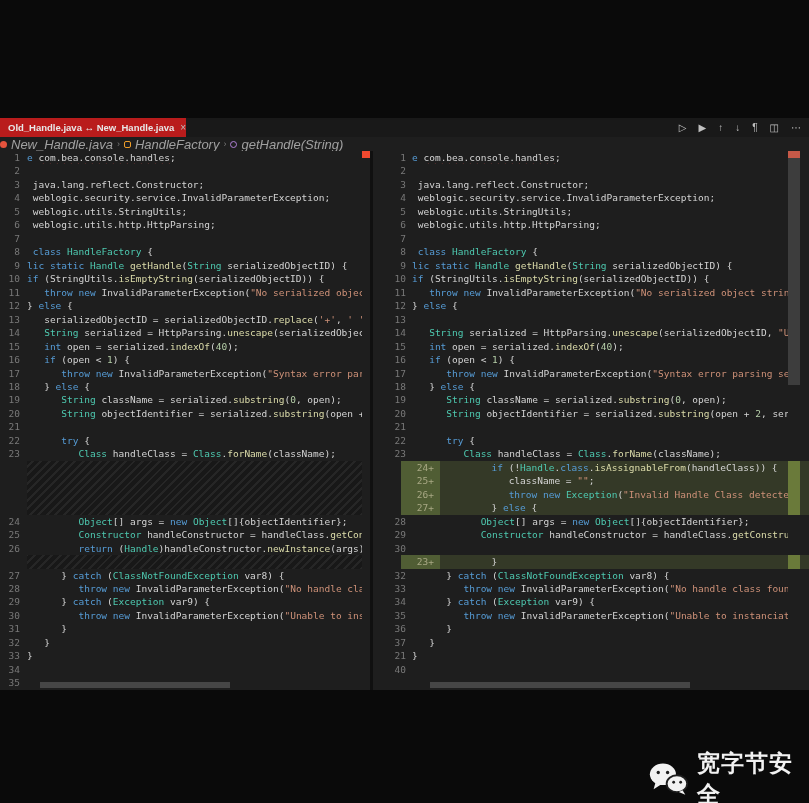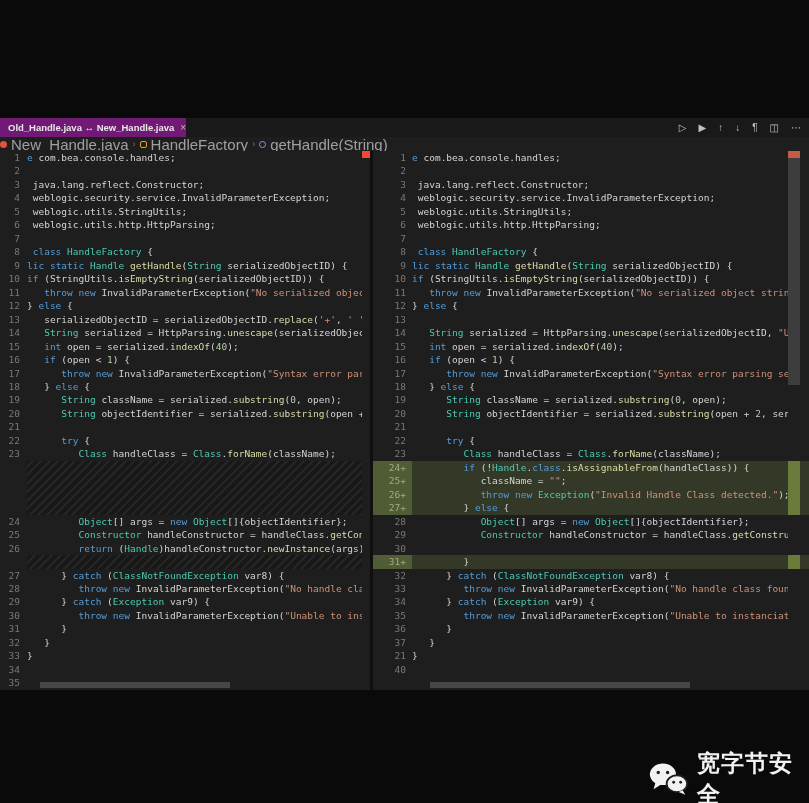--- a/index.html
+++ b/index.html
@@ -2,48 +2,48 @@
 <html><head>
 <meta charset="utf-8">
 <style>
   html,body{margin:0;padding:0;background:#0a0a0a;}
   .frame{position:relative;width:809px;height:803px;background:#0a0a0a;overflow:hidden;
          font-family:"Liberation Sans",sans-serif;}
   .vscode{position:absolute;left:0;top:118px;width:809px;height:572px;background:#1e1e1e;}
 
   
   .tabbar{position:absolute;left:0;top:0;width:809px;height:19px;background:#191919;display:flex;align-items:stretch;}
-  .tab{display:flex;align-items:center;gap:6px;background:#701a75;padding:0 8px;max-width:170px;}
+  .tab{display:flex;align-items:center;gap:6px;background:#b91c1c;padding:0 8px;max-width:170px;}
   .tab-label{color:#e8e8e8;font-size:9.5px;font-weight:bold;white-space:nowrap;}
   .tab-close{color:#bbbbbb;font-size:10px;cursor:pointer;}
   .toolbar{margin-left:auto;display:flex;align-items:center;gap:12px;padding-right:8px;}
   .tbicon{color:#c0c0c0;font-size:10px;line-height:19px;cursor:pointer;}
 
   
   .breadcrumb{position:absolute;left:0;top:19px;width:809px;height:14px;background:#1e1e1e;
               display:flex;align-items:center;gap:4px;padding-left:2px;box-sizing:border-box;}
-  .bc-label{color:#a0a0a0;font-size:15px;white-space:nowrap;}
+  .bc-label{color:#a0a0a0;font-size:13px;white-space:nowrap;font-style:italic;}
   .bc-sep{color:#7a7a7a;font-size:9px;}
   .bc-file-icon{width:7px;height:7px;border-radius:50%;background:#e5533d;flex:none;margin-left:-2px;}
   .bc-class-icon{width:7px;height:7px;border:1.5px solid #ee9d28;border-radius:2px;box-sizing:border-box;flex:none;}
   .bc-method-icon{width:7px;height:7px;border:1.5px solid #b180d7;border-radius:50%;box-sizing:border-box;flex:none;}
 
   
   .editors{position:absolute;left:0;top:33px;width:809px;height:539px;display:flex;}
   .pane{position:relative;height:100%;background:#1e1e1e;overflow:hidden;}
   .pane.left{width:370px;}
   .sash{width:3px;background:#101010;flex:none;}
   .pane.right{width:436px;}
   .row{display:flex;height:13.475px;line-height:13.475px;
        font-family:"DejaVu Sans Mono","Liberation Mono",monospace;font-size:9.5px;white-space:pre;}
   .ln{flex:none;width:27px;text-align:right;padding-right:7px;box-sizing:border-box;color:#787878;}
   .pane.right .ln{width:39px;padding-right:6px;}
   .code{flex:1;overflow:hidden;margin-right:8px;}
   .pane.right .code{margin-right:21px;}
-  .row.add{background:rgba(155,185,85,.18);}
+  .row.add{background:rgba(155,185,85,.18);margin-left:28px;}
   .row.add .ln{background:rgba(155,185,85,.28);color:#a8a884;}
   .row.filler .code{background:repeating-linear-gradient(315deg,#262626 0 2px,#181818 2px 6px);}
   .tk-k{color:#569cd6}.tk-t{color:#4ec9b0}.tk-fn{color:#dcdcaa}.tk-s{color:#ce9178}
   .tk-n{color:#b5cea8}.tk-p{color:#d4d4d4}
   .tk-u{color:#d4d4d4;text-decoration:underline wavy #f14c4c;text-decoration-thickness:1px;text-underline-offset:2px;}
 
   
   .ruler{position:absolute;top:0;height:100%;width:8px;right:0;}
   .pane.right .ruler{width:12px;right:9px;}
   .marker-error{position:absolute;top:0;left:0;width:100%;height:7px;background:#f1492f;}
@@ -165,21 +165,21 @@
           <div class="row"><span class="ln">21</span><span class="code"></span></div>
           <div class="row"><span class="ln">22</span><span class="code"><span class="tk-p">      </span><span class="tk-k">try</span><span class="tk-p"> {</span></span></div>
           <div class="row"><span class="ln">23</span><span class="code"><span class="tk-p">         </span><span class="tk-t">Class</span><span class="tk-p"> handleClass = </span><span class="tk-t">Class</span><span class="tk-p">.</span><span class="tk-fn">forName</span><span class="tk-p">(className);</span></span></div>
           <div class="row add"><span class="ln">24+</span><span class="code"><span class="tk-p">         </span><span class="tk-k">if</span><span class="tk-p"> (!</span><span class="tk-t">Handle</span><span class="tk-p">.</span><span class="tk-k">class</span><span class="tk-p">.</span><span class="tk-fn">isAssignableFrom</span><span class="tk-p">(handleClass)) {</span></span></div>
           <div class="row add"><span class="ln">25+</span><span class="code"><span class="tk-p">            className = </span><span class="tk-s">""</span><span class="tk-p">;</span></span></div>
           <div class="row add"><span class="ln">26+</span><span class="code"><span class="tk-p">            </span><span class="tk-k">throw</span><span class="tk-p"> </span><span class="tk-k">new</span><span class="tk-p"> </span><span class="tk-t">Exception</span><span class="tk-p">(</span><span class="tk-s">"Invalid Handle Class detected."</span><span class="tk-p">);</span></span></div>
           <div class="row add"><span class="ln">27+</span><span class="code"><span class="tk-p">         } </span><span class="tk-k">else</span><span class="tk-p"> {</span></span></div>
           <div class="row"><span class="ln">28</span><span class="code"><span class="tk-p">            </span><span class="tk-t">Object</span><span class="tk-p">[] args = </span><span class="tk-k">new</span><span class="tk-p"> </span><span class="tk-t">Object</span><span class="tk-p">[]{objectIdentifier};</span></span></div>
           <div class="row"><span class="ln">29</span><span class="code"><span class="tk-p">            </span><span class="tk-t">Constructor</span><span class="tk-p"> handleConstructor = handleClass.</span><span class="tk-fn">getConstructor</span></span></div>
           <div class="row"><span class="ln">30</span></div>
-          <div class="row add"><span class="ln">31+</span><span class="code"><span class="tk-p">         }</span></span></div>
+          <div class="row add"><span class="ln">23+</span><span class="code"><span class="tk-p">         }</span></span></div>
           <div class="row"><span class="ln">32</span><span class="code"><span class="tk-p">      } </span><span class="tk-k">catch</span><span class="tk-p"> (</span><span class="tk-t">ClassNotFoundException</span><span class="tk-p"> var8) {</span></span></div>
           <div class="row"><span class="ln">33</span><span class="code"><span class="tk-p">         </span><span class="tk-k">throw</span><span class="tk-p"> </span><span class="tk-k">new</span><span class="tk-p"> InvalidParameterException(</span><span class="tk-s">"No handle class found for</span></span></div>
           <div class="row"><span class="ln">34</span><span class="code"><span class="tk-p">      } </span><span class="tk-k">catch</span><span class="tk-p"> (</span><span class="tk-t">Exception</span><span class="tk-p"> var9) {</span></span></div>
           <div class="row"><span class="ln">35</span><span class="code"><span class="tk-p">         </span><span class="tk-k">throw</span><span class="tk-p"> </span><span class="tk-k">new</span><span class="tk-p"> InvalidParameterException(</span><span class="tk-s">"Unable to instanciate hand</span></span></div>
           <div class="row"><span class="ln">36</span><span class="code"><span class="tk-p">      }</span></span></div>
           <div class="row"><span class="ln">37</span><span class="code"><span class="tk-p">   }</span></span></div>
           <div class="row"><span class="ln">21</span><span class="code"><span class="tk-p">}</span></span></div>
           <div class="row"><span class="ln">40</span><span class="code"></span></div>
         </div>
     </div>

